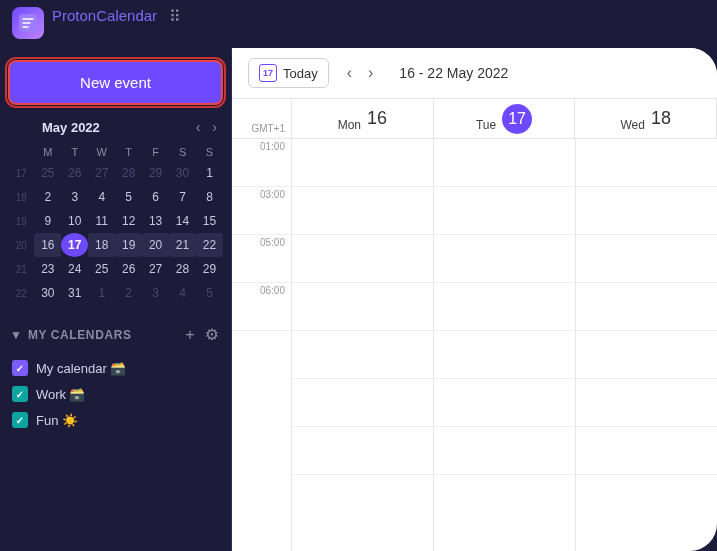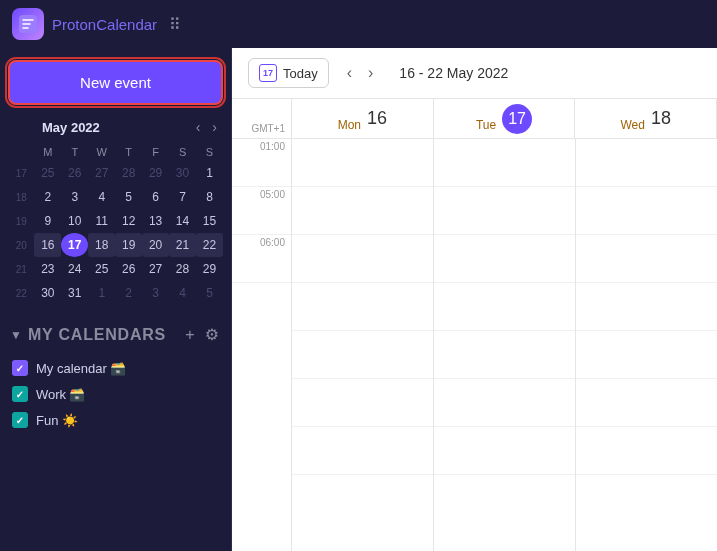--- a/index.html
+++ b/index.html
@@ -10,21 +10,20 @@
       height: 551px;
       overflow: hidden;
       display: flex;
       flex-direction: column;
     }
 
     
     .top-header {
       background: #1c1b3a;
       display: flex;
-      align-items: center;
       padding: 7px 12px;
       height: 48px;
       gap: 8px;
     }
     .logo-icon {
       width: 32px;
       height: 32px;
       background: linear-gradient(135deg, #6d4aff, #c084fc);
       border-radius: 8px;
       display: flex;
@@ -47,20 +46,21 @@
       color: #8b8ba0;
       font-size: 16px;
       cursor: pointer;
     }
 
     
     .main-layout {
       display: flex;
       flex: 1;
       overflow: hidden;
+      border-radius: 27px;
     }
 
     
     .sidebar {
       width: 232px;
       background: #1c1b3a;
       display: flex;
       flex-direction: column;
       padding: 12px 8px;
       border-right: 1px solid #2d2b4e;
@@ -163,21 +163,21 @@
       align-items: center;
       gap: 6px;
       cursor: pointer;
     }
     .section-chevron {
       color: #8b8ba0;
       font-size: 12px;
     }
     .section-title {
       color: #8b8ba0;
-      font-size: 16px;
+      font-size: 12px;
       font-weight: 600;
       letter-spacing: 0.05em;
       text-transform: uppercase;
     }
     .section-actions {
       display: flex;
       gap: 6px;
       align-items: center;
     }
     .section-btn {
@@ -331,21 +331,21 @@
     .day-header-cell {
       flex: 1;
       display: flex;
       align-items: center;
       justify-content: center;
       gap: 6px;
       border-right: 1px solid #e5e5e5;
     }
     .day-name {
       font-size: 12px;
-      color: #a16207;
+      color: #404040;
       margin-top: 12px;
     }
     .day-num {
       font-size: 18px;
       color: #333;
       font-weight: 500;
     }
     .day-num.today {
       background: #6d4aff;
       color: white;
@@ -536,20 +536,23 @@
     </div>
 
     <div class="cal-body">
 
       <div class="time-col">
         <div class="time-tz">GMT+1</div>
         <div class="time-slot">
             <span class="time-label">01:00</span>
           </div>
         <div class="time-slot">
+            <span class="time-label">03:00</span>
+          </div>
+        <div class="time-slot">
             <span class="time-label">05:00</span>
           </div>
         <div class="time-slot">
             <span class="time-label">06:00</span>
           </div>
       </div>
 
       <div class="days-area">
         <div class="days-header">
           <div class="day-header-cell">

